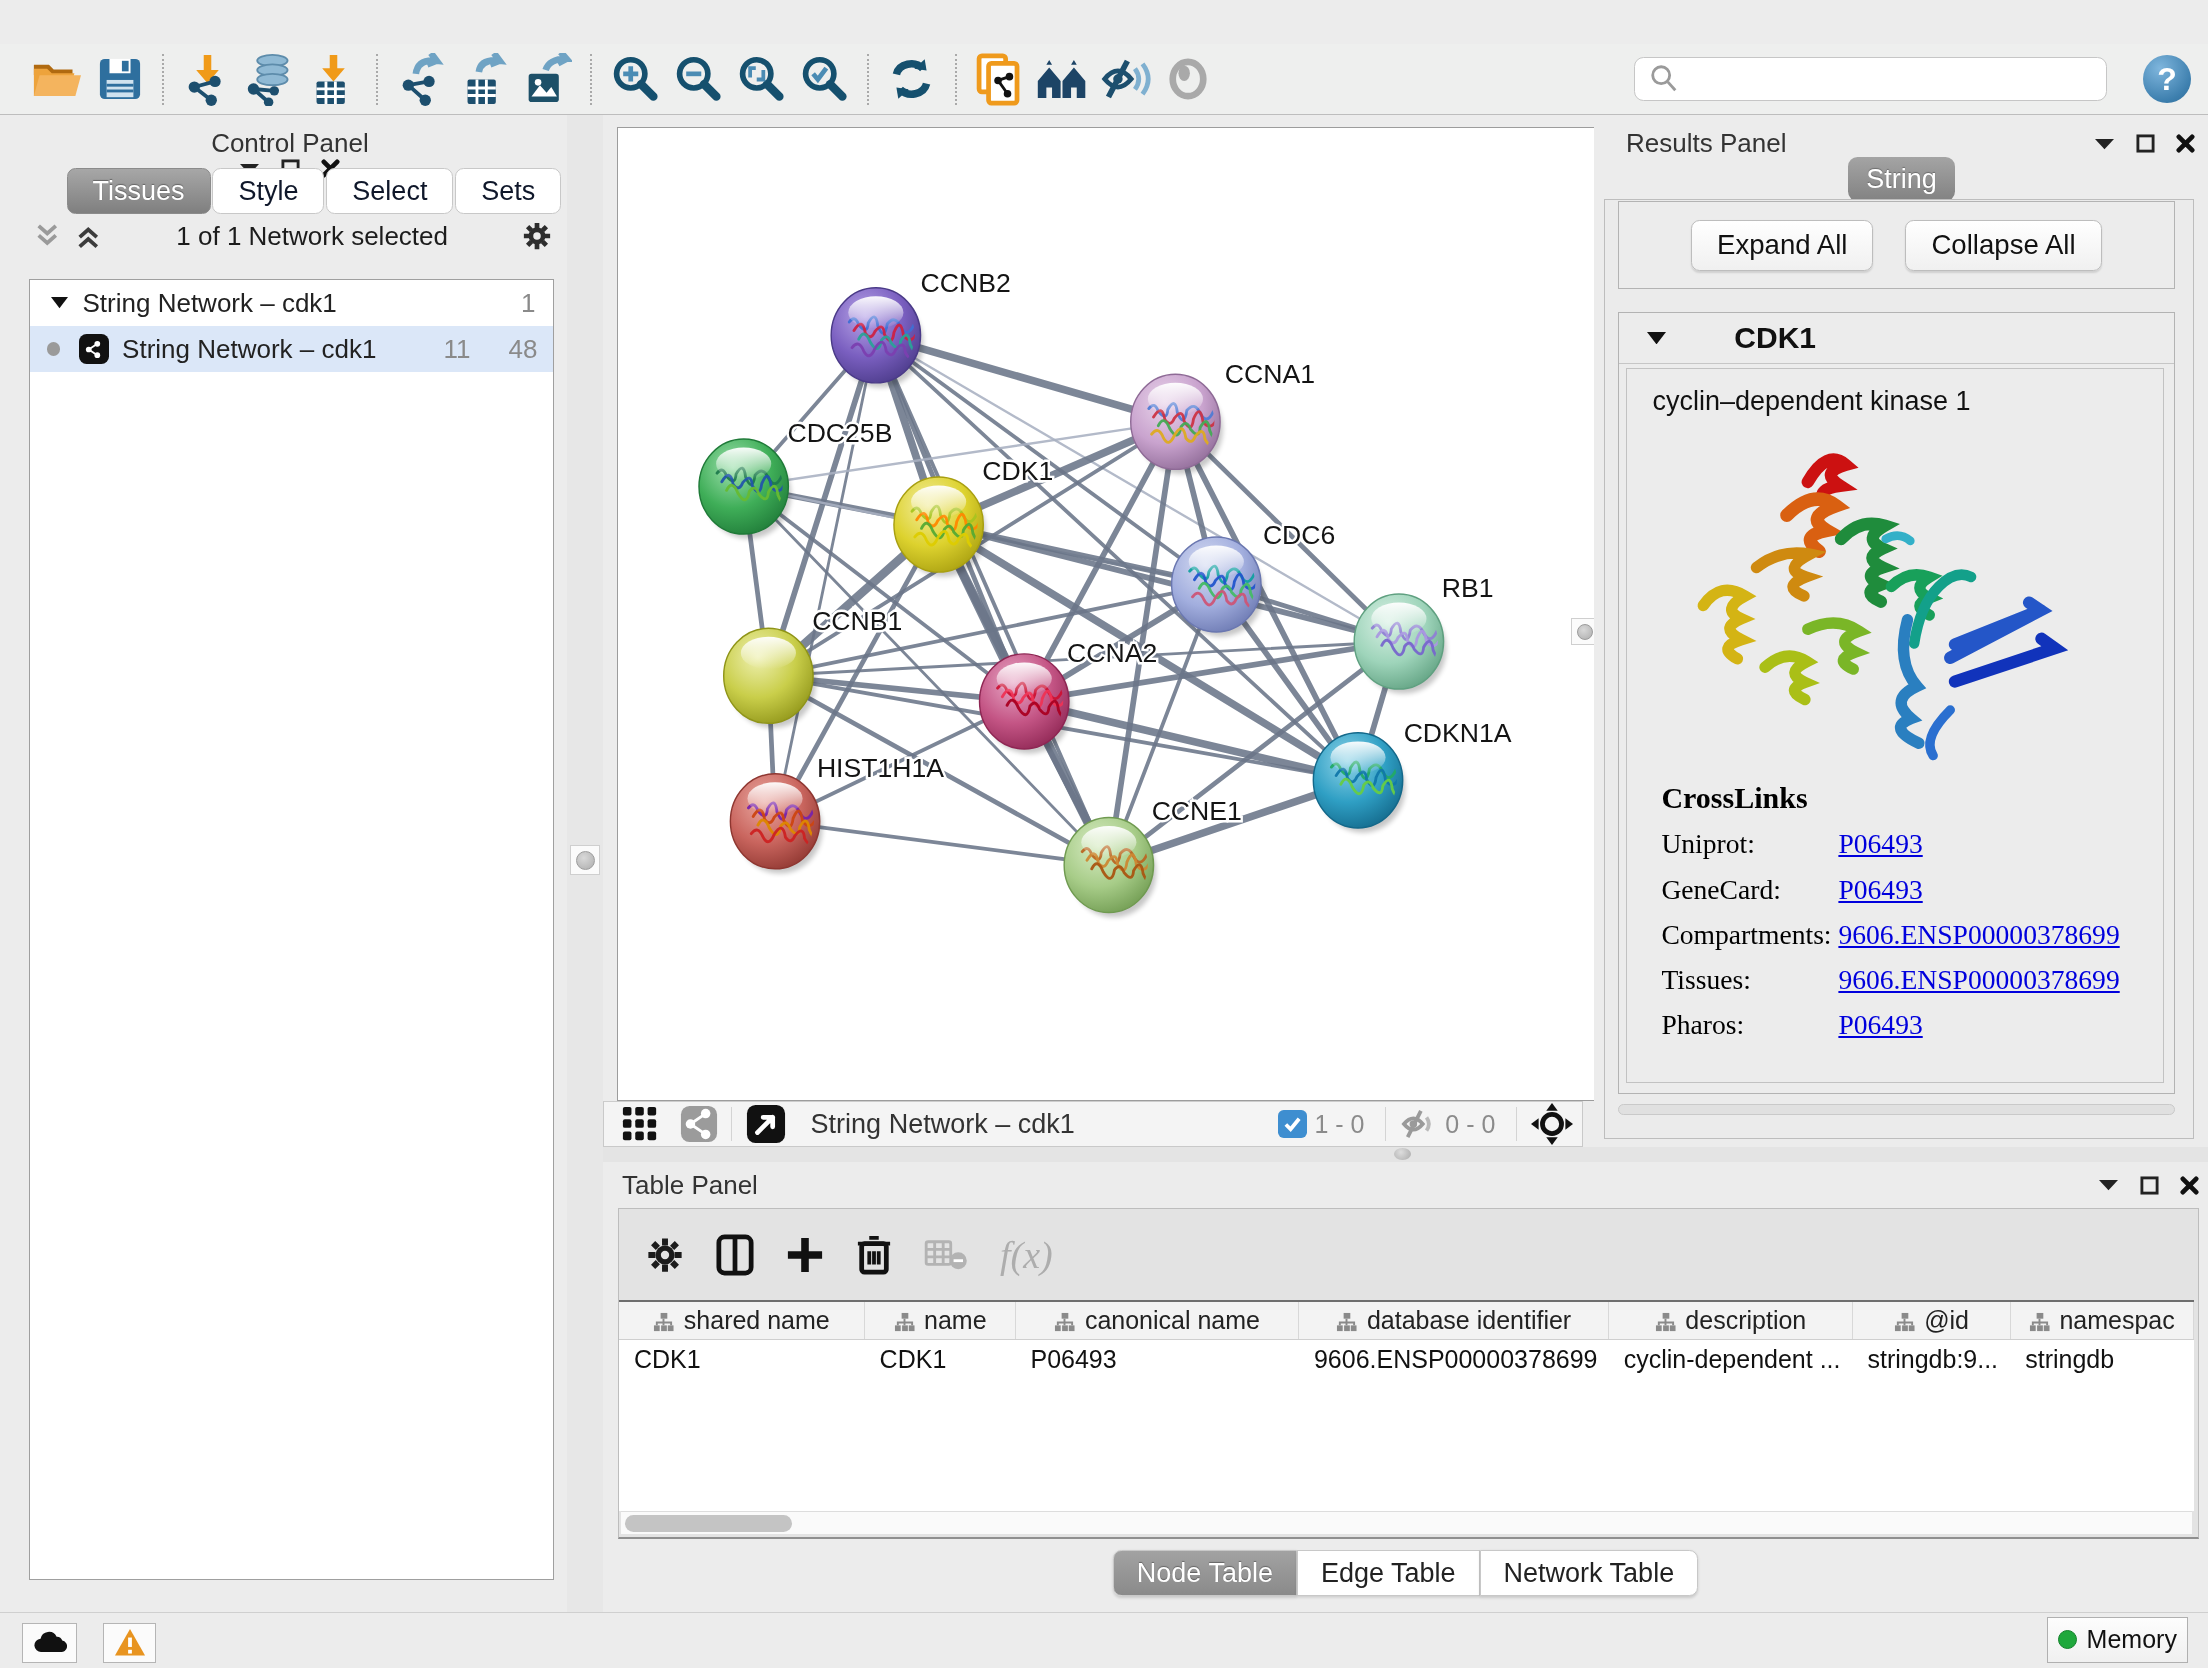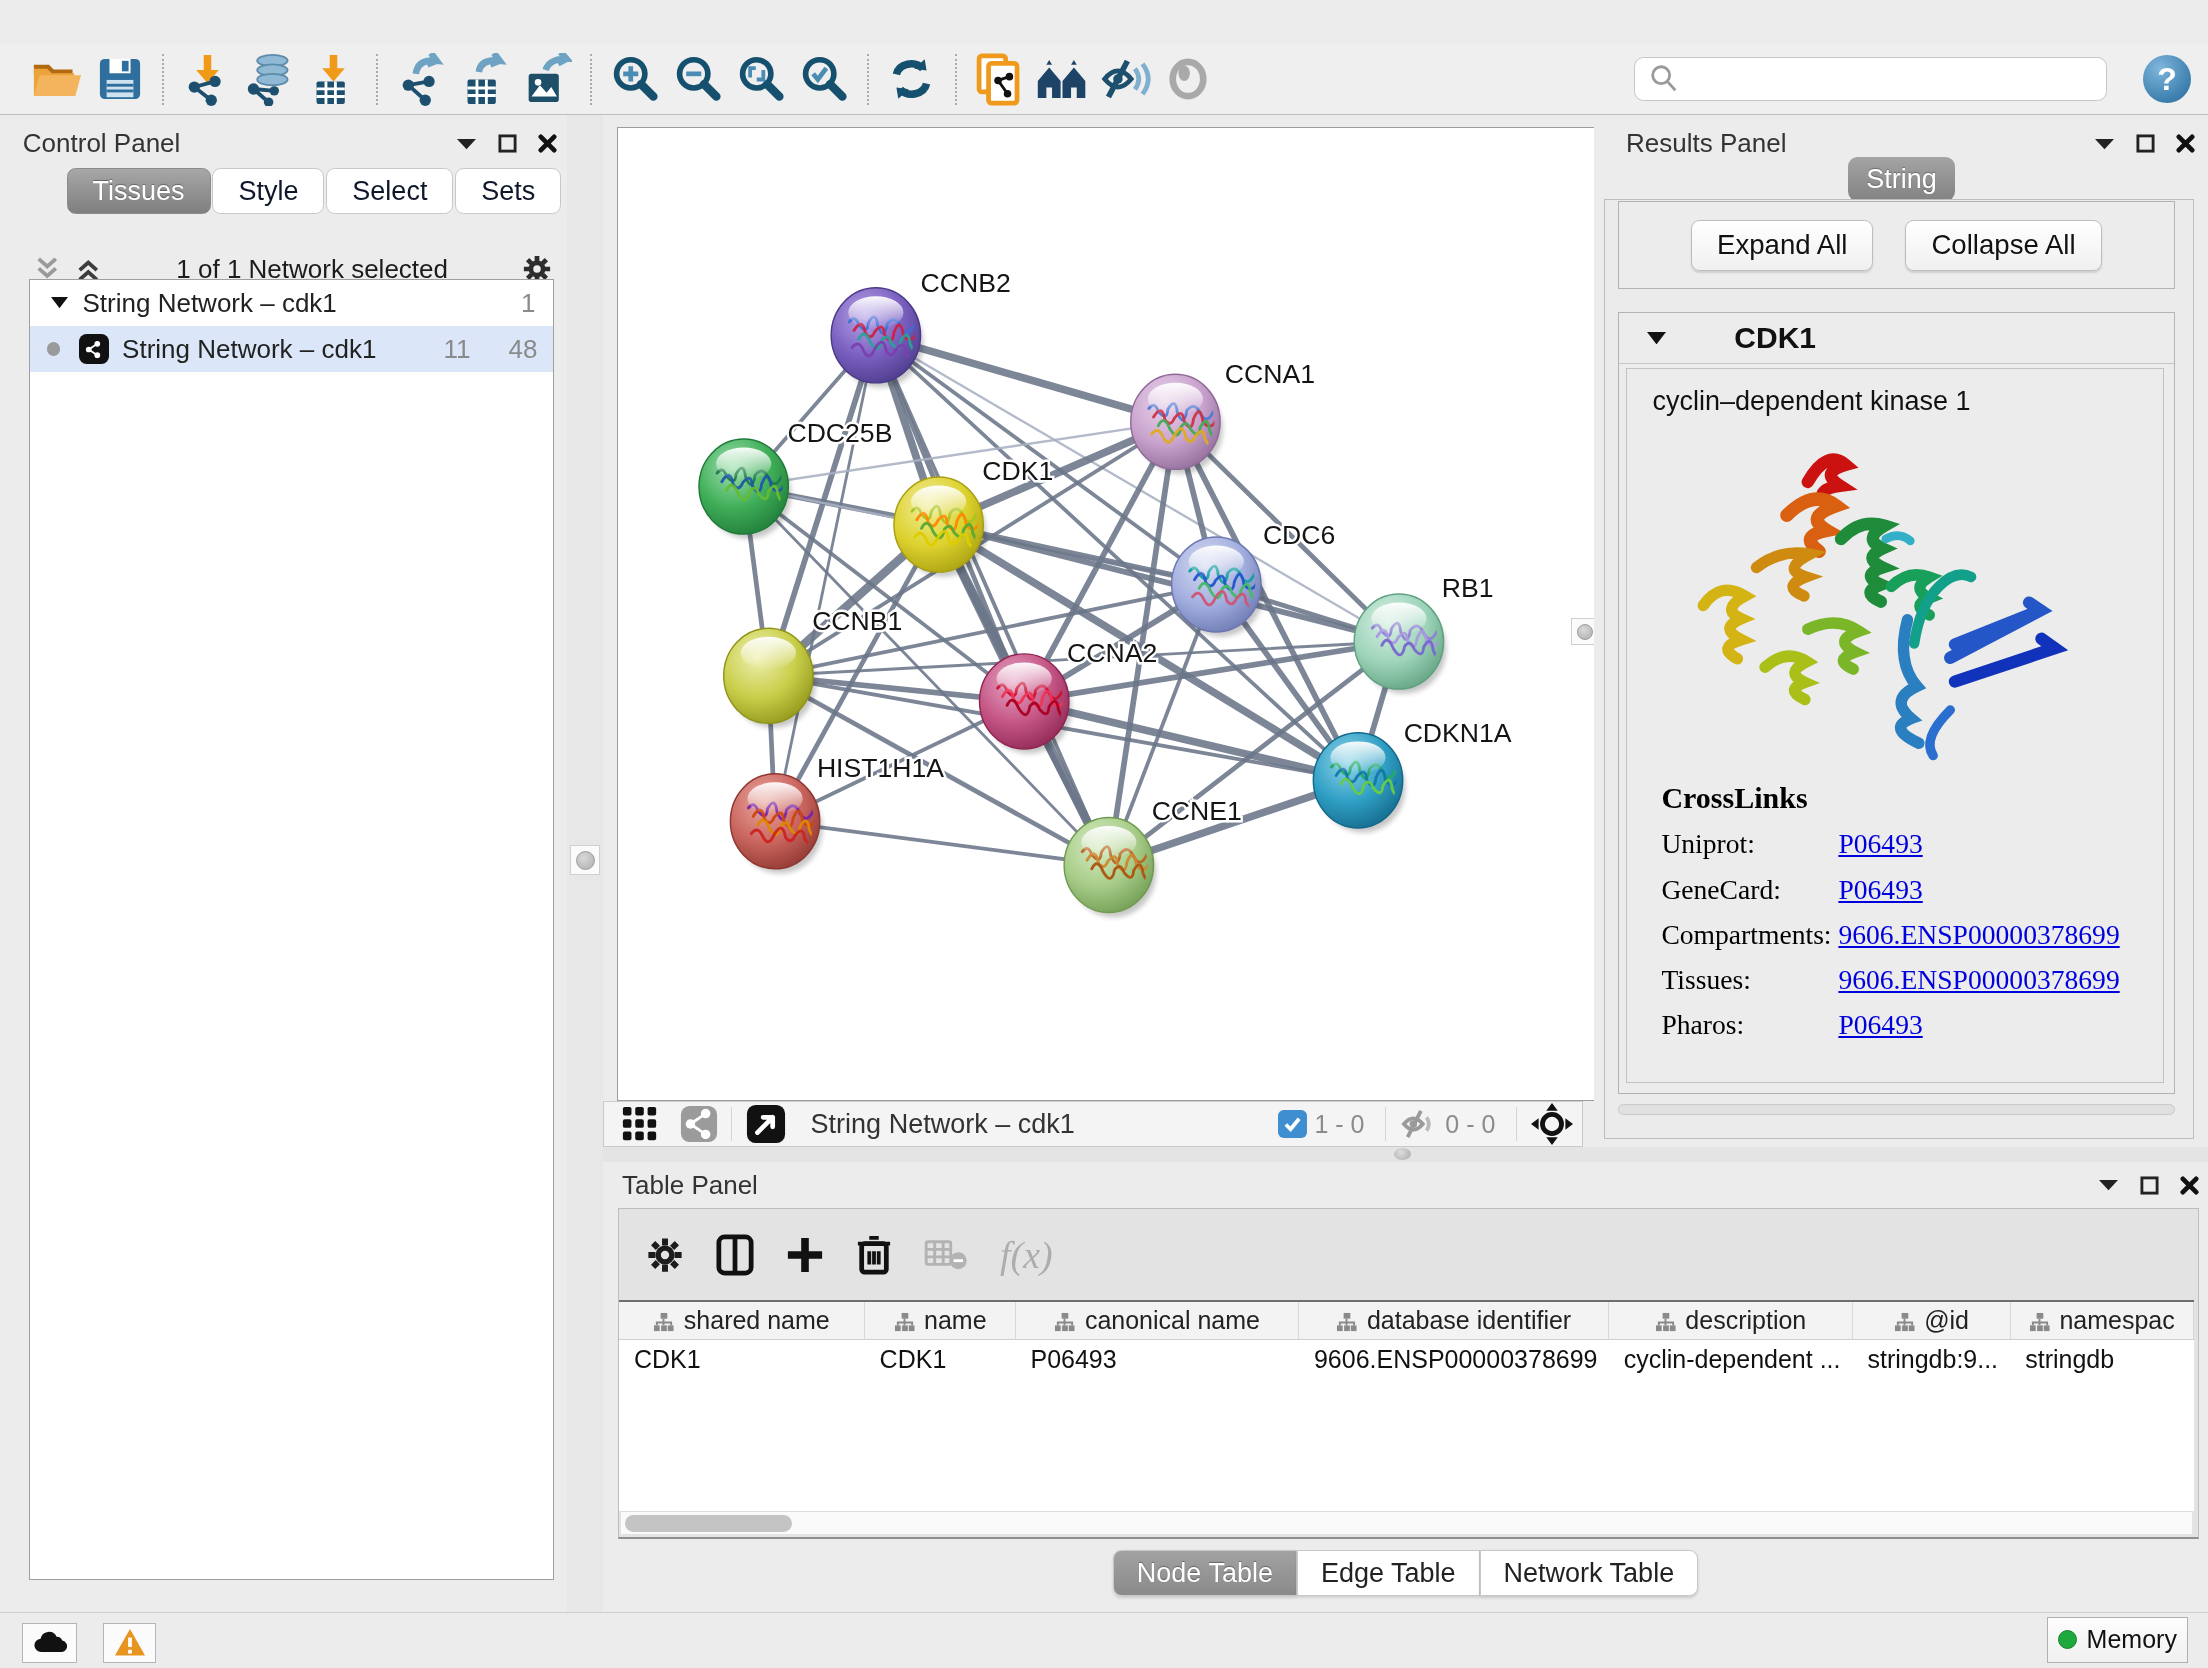--- a/index.html
+++ b/index.html
@@ -27,27 +27,27 @@
   .help-btn { position:absolute; left:2143px; top:11.4px; width:48px; height:48px; border-radius:50%;
     background:radial-gradient(circle at 35% 28%, #7fb6dd, #3d7fae 70%, #2d6a96);
     color:#fff; font-size:32px; font-weight:bold; display:flex; align-items:center; justify-content:center; }
 
   
   .panel-title { font-size:26px; color:#333; }
   .panel-ctrl { display:flex; gap:21px; align-items:center; }
 
   
   .control-panel { position:absolute; left:9.5px; top:115px; width:557px; height:1497px; background:#ececec; }
-  .cp-head { position:absolute; left:13.3px; top:13.3px; right:9.5px; display:flex; justify-content:space-between; align-items:center; }
+  .cp-head { position:absolute; left:13.3px; top:13.3px; right:9.5px; display:flex; justify-content:space-between; align-items:center;flex-direction:column; }
   .tabs-row { position:absolute; left:57px; top:53px; height:46px; display:flex; }
   .tab { height:46px; padding:0 25px; display:flex; align-items:center; justify-content:center;
     font-size:27px; background:#fff; border:1px solid #c8c8c8; border-radius:8.6px; margin-right:1.9px; color:#0f172a; }
   .tab.active { background:linear-gradient(#a7a7a7,#7f7f7f); color:#fff; border-color:#8b8b8b;
     text-shadow:0 -1px 1px rgba(0,0,0,.35); }
-  .cp-toolrow { position:absolute; left:23px; top:133px; right:15px; height:42px; display:flex; align-items:center; }
+  .cp-toolrow { position:absolute; left:23px; top:100px; right:15px; height:42px; display:flex; align-items:center; }
   .cp-status { flex:1; text-align:center; font-size:26px; color:#1c1c1c; }
   .tree-box { position:absolute; left:19px; top:164px; width:525px; height:1301px;
     background:#fff; border:1.9px solid #9f9f9f; }
   .tree-row { height:46px; display:flex; align-items:center; font-size:26px; }
   .tree-row .count { color:#8a8a8a; }
   .tree-row.selected { background:#dbe7f8; }
   .share-chip { width:30px; height:30px; background:#111; border-radius:7.6px; display:flex;
     align-items:center; justify-content:center; }
 
   

